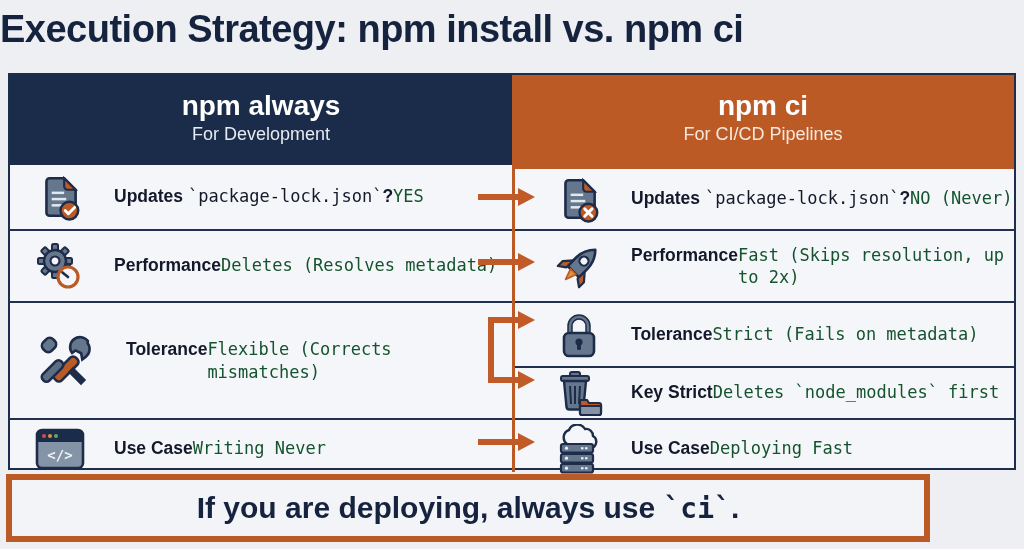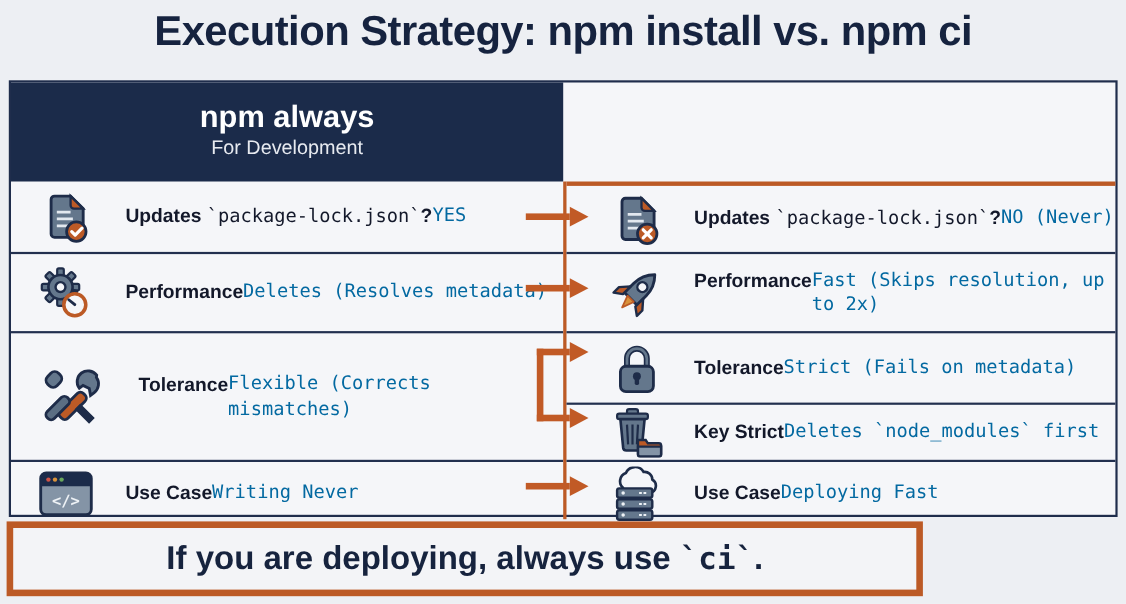--- a/index.html
+++ b/index.html
@@ -1,17 +1,17 @@
 <!DOCTYPE html>
 <html><head>
 <meta charset="utf-8">
 <style>
   html,body{margin:0;padding:0;}
   .page{position:relative;width:1024px;height:549px;background:#edeff3;font-family:"Liberation Sans",sans-serif;overflow:hidden;}
-  .page-title{position:absolute;top:8px;left:0;width:1024px;text-align:center;font-size:38px;font-weight:700;letter-spacing:-0.5px;color:#16233f;}
+  .page-title{position:absolute;top:8px;left:0;width:1024px;text-align:left;font-size:38px;font-weight:700;letter-spacing:-0.5px;color:#16233f;}
   .cmp-table{position:absolute;left:8px;top:73px;width:1008px;height:397px;box-sizing:border-box;border:2px solid #1f2d4c;background:#f5f6f9;}
   .hdr-row{display:flex;height:90px;}
   .hdr{width:50%;box-sizing:border-box;text-align:center;padding-top:13px;}
   .hdr-left{background:#1b2b4a;}
   .hdr-right{background:#bc5a26;}
   .hdr-title{font-size:28px;font-weight:700;color:#ffffff;line-height:1.25;}
   .hdr-sub{font-size:18px;color:#e7eaf0;line-height:1.3;}
   .hdr-right .hdr-sub{color:#f7e8dc;}
   .body{position:relative;display:flex;height:307px;}
   .col{box-sizing:border-box;}
@@ -21,41 +21,45 @@
   .col-left .row{border-top:2px solid #22304f;}
   .col-left .row.r1{border-top:none;}
   .col-right .row{border-top:2px solid #22304f;padding-left:36px;gap:24px;}
   .col-right .row.r1{border-top:4px solid #bc5a26;}
   .r1{height:64px;} .r2{height:72px;} .r3{height:117px;} .r3a{height:65px;} .r3b{height:52px;} .r4{height:60px;}
   .icon-box{width:56px;flex-shrink:0;display:flex;justify-content:center;align-items:center;}
   .icon-box.big{width:68px;}
   .cell-text{display:flex;flex-direction:row;line-height:1.32;}
   .cell-label{font-size:17.5px;font-weight:700;color:#13182a;}
   .cell-label .code{font-family:"DejaVu Sans Mono",monospace;font-weight:400;font-size:17px;}
-  .cell-value{font-family:"DejaVu Sans Mono",monospace;font-size:17px;color:#0369a1;}
+  .cell-value{font-family:"DejaVu Sans Mono",monospace;font-size:17px;color:#14532d;}
   .arrow{position:absolute;height:6px;background:#c15a26;}
   .arrow::after{content:'';position:absolute;right:-17px;top:-6.5px;border-left:17px solid #c15a26;border-top:9.5px solid transparent;border-bottom:9.5px solid transparent;}
   .branch-bar{position:absolute;width:6px;background:#c15a26;}
-  .banner{position:absolute;left:6px;top:474px;width:833px;height:68px;box-sizing:border-box;border:6px solid #bc5a26;background:#f3f4f7;display:flex;align-items:center;justify-content:center;}
+  .banner{position:absolute;left:6px;top:474px;width:924px;height:68px;box-sizing:border-box;border:6px solid #bc5a26;background:#f3f4f7;display:flex;align-items:center;justify-content:center;}
   .banner-text{font-size:30px;font-weight:700;color:#16233e;}
   .banner-text .code{font-family:"DejaVu Sans Mono",monospace;font-size:28px;font-weight:700;}
 </style>
 </head>
 <body>
 
 <div class="page">
 
   <div class="page-title">Execution Strategy: npm install vs. npm ci</div>
 
   <div class="cmp-table">
 
     <div class="hdr-row">
       <div class="hdr hdr-left">
         <div class="hdr-title">npm always</div>
         <div class="hdr-sub">For Development</div>
+      </div>
+      <div class="hdr hdr-right">
+        <div class="hdr-title">npm ci</div>
+        <div class="hdr-sub">For CI/CD Pipelines</div>
       </div>
     </div>
 
     <div class="body">
 
       <div class="col col-left">
 
         <div class="row r1">
           <span class="icon-box">
             <svg width="50" height="50" viewBox="0 0 48 48">

